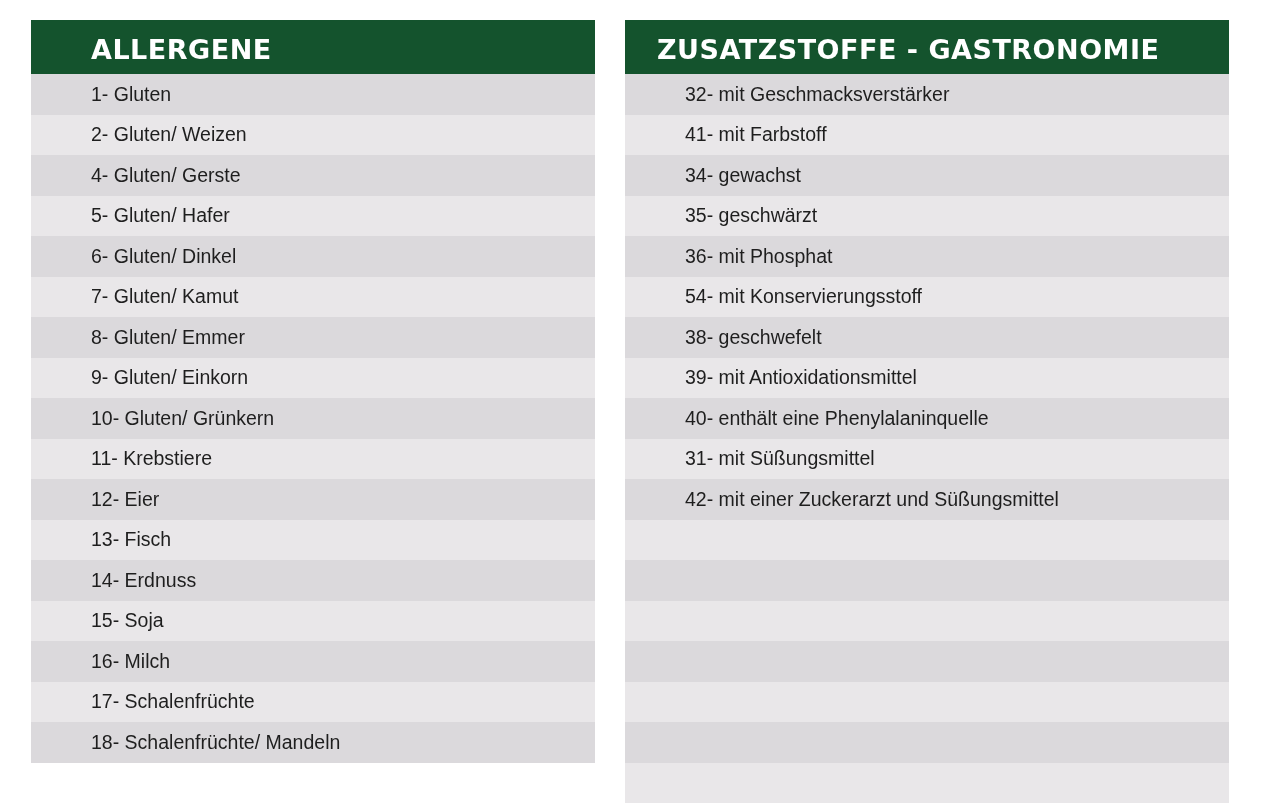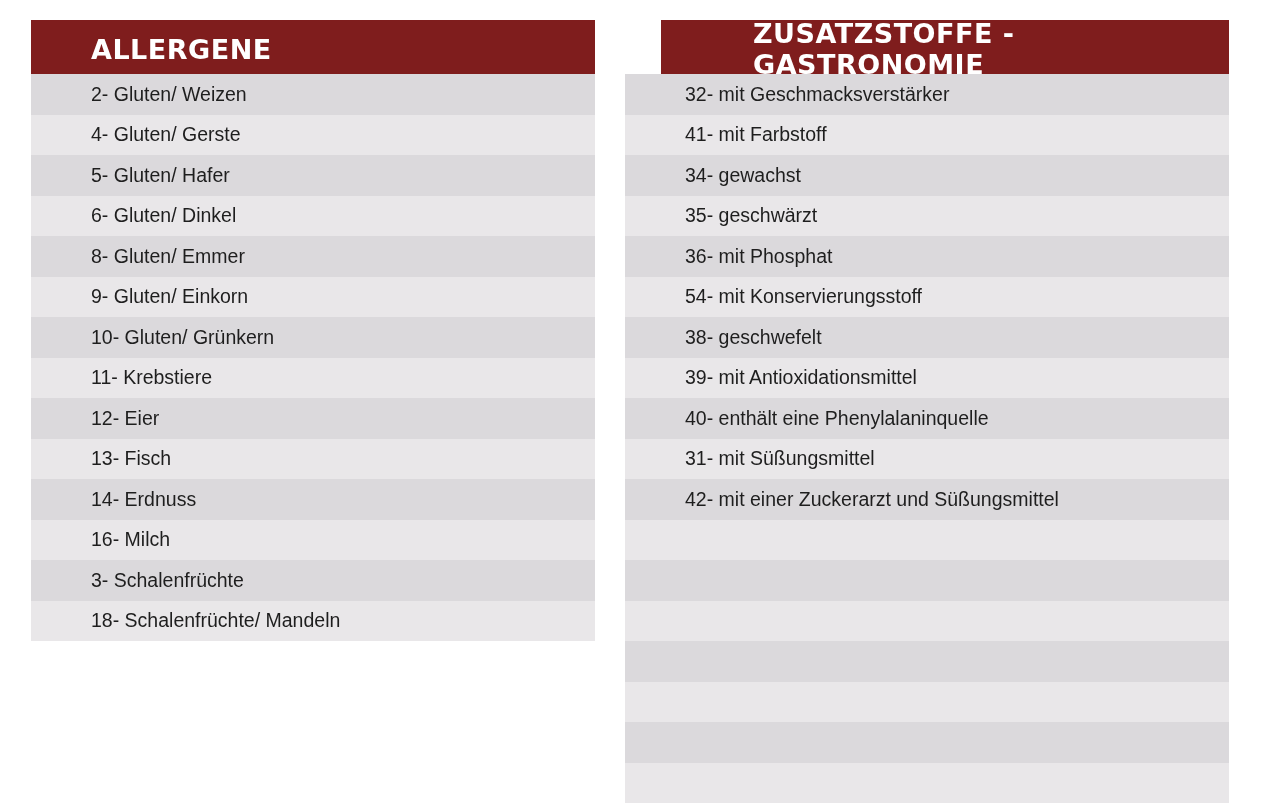--- a/index.html
+++ b/index.html
@@ -6,55 +6,58 @@
   body {
     width:1280px; height:806px; background:#ffffff; position:relative; overflow:hidden;
     font-family: "Liberation Sans", sans-serif;
   }
   .table {
     position:absolute; top:20px;
   }
   .table.left { left:31px; width:564px; }
   .table.right { left:625px; width:604px; }
   .header {
-    height:54px; background:#7f1d1d; color:#ffffff;
+    height:54px; background:#14532d; color:#ffffff;
     font-family: "DejaVu Sans", sans-serif; font-weight:bold;
     font-size:27px; letter-spacing:0.5px;
     display:flex; align-items:center; box-sizing:border-box;
     padding-top:4px;
   }
   .table.left .header { padding-left:60px; }
-  .table.right .header { padding-left:92px;margin-left:36px; }
+  .table.right .header { padding-left:32px; }
   .row {
     height:40.5px; display:flex; align-items:center; box-sizing:border-box;
     font-size:19.5px; color:#1e1e1e; padding-left:60px;
   }
   .table.right .row { }
   .row:nth-child(odd) { background:#dbd9dc; }
   .row:nth-child(even) { background:#e9e7e9; }
 </style>
 </head>
 <body>
 
 <div class="table left">
   <div class="header">ALLERGENE</div>
   <div class="rows">
+    <div class="row">1- Gluten</div>
     <div class="row">2- Gluten/ Weizen</div>
     <div class="row">4- Gluten/ Gerste</div>
     <div class="row">5- Gluten/ Hafer</div>
     <div class="row">6- Gluten/ Dinkel</div>
+    <div class="row">7- Gluten/ Kamut</div>
     <div class="row">8- Gluten/ Emmer</div>
     <div class="row">9- Gluten/ Einkorn</div>
     <div class="row">10- Gluten/ Grünkern</div>
     <div class="row">11- Krebstiere</div>
     <div class="row">12- Eier</div>
     <div class="row">13- Fisch</div>
     <div class="row">14- Erdnuss</div>
+    <div class="row">15- Soja</div>
     <div class="row">16- Milch</div>
-    <div class="row">3- Schalenfrüchte</div>
+    <div class="row">17- Schalenfrüchte</div>
     <div class="row">18- Schalenfrüchte/ Mandeln</div>
   </div>
 </div>
 
 <div class="table right">
   <div class="header">ZUSATZSTOFFE - GASTRONOMIE</div>
   <div class="rows">
     <div class="row">32- mit Geschmacksverstärker</div>
     <div class="row">41- mit Farbstoff</div>
     <div class="row">34- gewachst</div>

